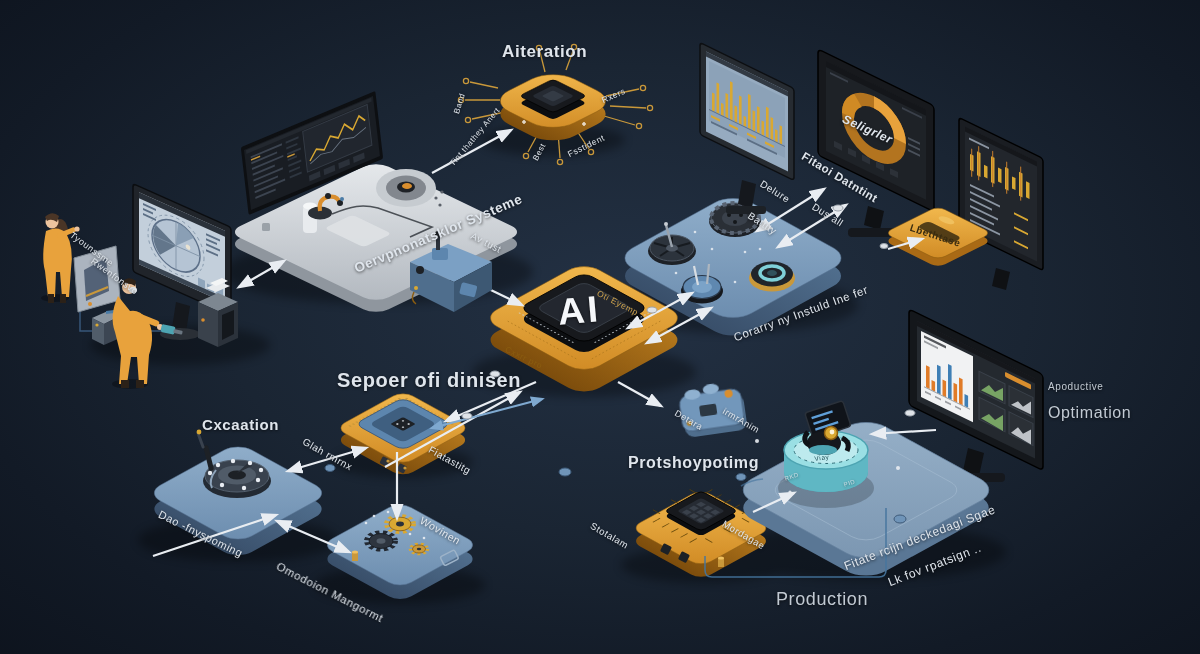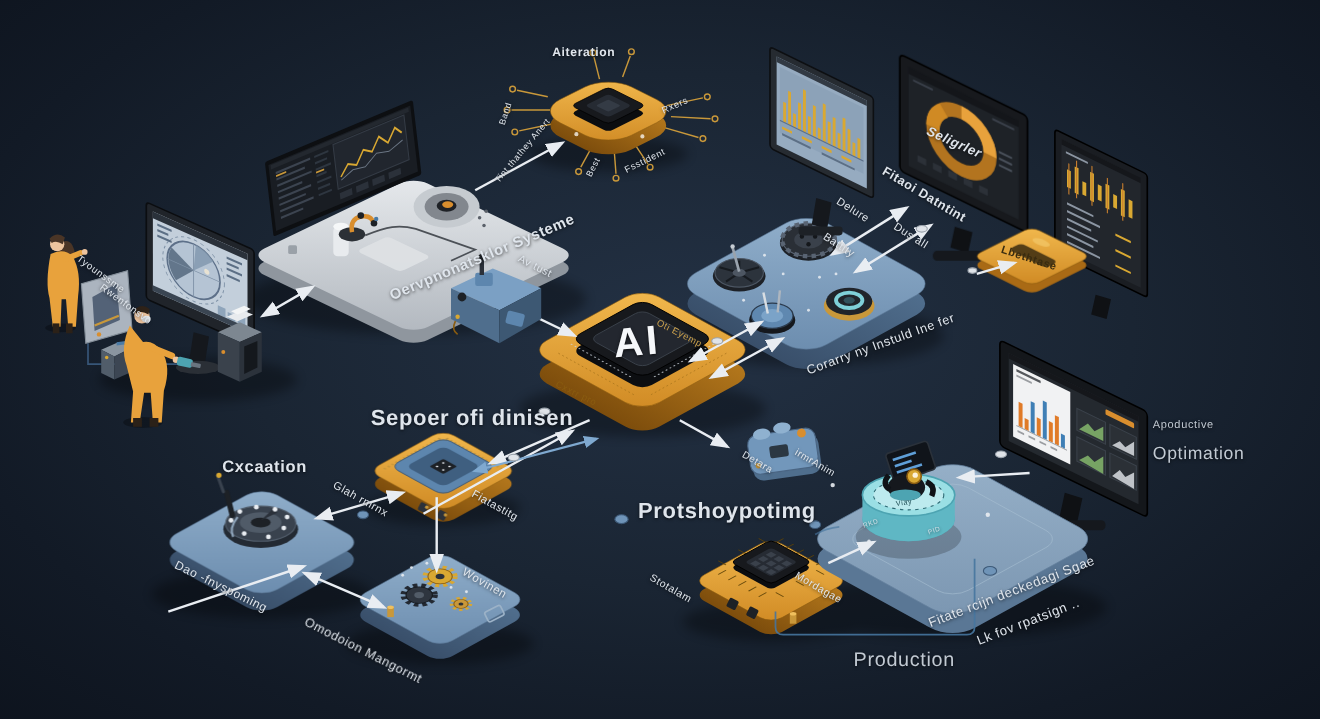--- a/index.html
+++ b/index.html
@@ -775,21 +775,21 @@
   <rect x="432" y="248" width="16" height="12" rx="2" fill="#5d86ae"></rect>
   <rect x="436" y="236" width="4" height="14" fill="#2b313a"></rect>
         <circle cx="438" cy="234" r="3" fill="#1d2126"></circle>
   <circle cx="420" cy="270" r="4" fill="#1d2126"></circle>
         <rect x="462" y="282" width="16" height="12" rx="2" fill="#5d86ae" transform="rotate(14 462 282)"></rect>
   <circle cx="416" cy="288" r="2" fill="#d9a832"></circle>
         <path d="M414,292 q-4,8 2,12" stroke="#8a5c10" stroke-width="1.5" fill="none"></path>
 </g>
 </svg>
 
-<div class="lbl b" style="left:502px;top:42px;font-size:11px;">Aiteration</div>
+<div class="lbl b" style="left:502px;top:42px;font-size:17px;">Aiteration</div>
 <div class="lbl" style="left:452px;top:112px;font-size:8px;transform:rotate(-72deg);">Band</div>
 <div class="lbl" style="left:448px;top:162px;font-size:8px;transform:rotate(-50deg);">Tint thathey Anert</div>
 <div class="lbl" style="left:531px;top:158px;font-size:8px;transform:rotate(-62deg);">Best</div>
 <div class="lbl" style="left:566px;top:150px;font-size:8.5px;transform:rotate(-26deg);">Fsstident</div>
 <div class="lbl" style="left:600px;top:96px;font-size:8.5px;transform:rotate(-24deg);">Rxers</div>
 
 <div class="lbl b" style="left:352px;top:262px;font-size:13.5px;transform:rotate(-23deg);">Oervpnonatsklor Systeme</div>
 <div class="lbl" style="left:474px;top:230px;font-size:9.5px;transform:rotate(27deg);">Av tust</div>
 <div class="lbl" style="left:74px;top:230px;font-size:9px;transform:rotate(36deg);">Tyounssme</div>
 <div class="lbl" style="left:95px;top:256px;font-size:9px;transform:rotate(36deg);">Rwenfonsvo</div>
@@ -800,21 +800,21 @@
 
 <div class="lbl b" style="left:337px;top:369px;font-size:20px;">Sepoer ofi dinisen</div>
 <div class="lbl" style="left:306px;top:436px;font-size:10px;transform:rotate(29deg);">Glah rmrnx</div>
 <div class="lbl" style="left:432px;top:444px;font-size:10px;transform:rotate(29deg);">Fiatastitg</div>
 
 <div class="lbl b" style="left:202px;top:416px;font-size:15px;">Cxcaation</div>
 <div class="lbl" style="left:162px;top:508px;font-size:11px;transform:rotate(26deg);">Dao -fnyspoming</div>
 <div class="lbl" style="left:280px;top:560px;font-size:11.5px;transform:rotate(27deg);">Omodoion Mangormt</div>
 <div class="lbl" style="left:424px;top:514px;font-size:10.5px;transform:rotate(30deg);">Wovinen</div>
 
-<div class="lbl b" style="left:580px;top:454px;font-size:20px;">Protshoypotimg</div>
+<div class="lbl b" style="left:628px;top:454px;font-size:16px;">Protshoypotimg</div>
 <div class="lbl" style="left:678px;top:408px;font-size:9px;transform:rotate(30deg);">Detara</div>
 <div class="lbl" style="left:726px;top:406px;font-size:9px;transform:rotate(30deg);">irmrAnim</div>
 <div class="lbl" style="left:594px;top:520px;font-size:9.5px;transform:rotate(30deg);">Stotalam</div>
 <div class="lbl" style="left:726px;top:518px;font-size:9.5px;transform:rotate(30deg);">Mordagae</div>
 
 <div class="lbl" style="left:732px;top:332px;font-size:11.5px;transform:rotate(-20deg);">Corarry ny Instuld Ine fer</div>
 <div class="lbl" style="left:752px;top:210px;font-size:10px;transform:rotate(33deg);">Battity</div>
 <div class="lbl" style="left:764px;top:178px;font-size:10px;transform:rotate(32deg);">Delure</div>
 <div class="lbl" style="left:816px;top:201px;font-size:10px;transform:rotate(32deg);">Dus all</div>
 <div class="lbl b" style="left:806px;top:150px;font-size:11.5px;transform:rotate(31deg);">Fitaoi Datntint</div>

